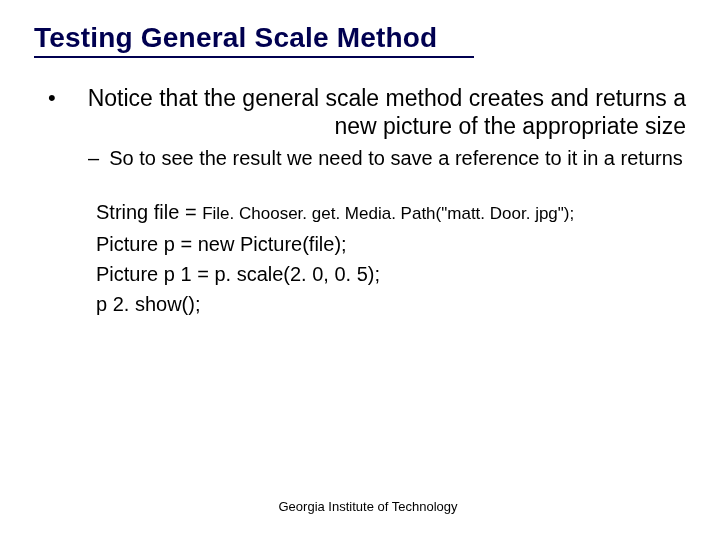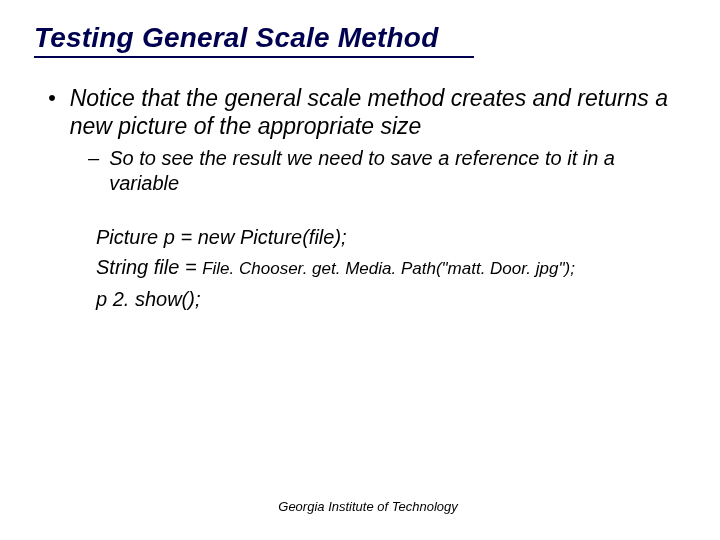--- a/index.html
+++ b/index.html
@@ -1,15 +1,15 @@
 <!DOCTYPE html>
 <html><head>
 <meta charset="utf-8">
 <style>
-  * { margin: 0; padding: 0; box-sizing: border-box; font-style: italic; }
+  * { margin: 0; padding: 0; box-sizing: border-box; }
   body {
     width: 720px;
     height: 540px;
     background: #ffffff;
     font-family: Arial, Helvetica, sans-serif;
     position: relative;
     overflow: hidden;
   }
   .slide {
     width: 100%;
@@ -42,20 +42,21 @@
     font-size: 22px;
     line-height: 28px;
     color: #000;
     margin-right: 14px;
     margin-left: 8px;
   }
   .bullet-l1 .text {
     font-size: 23px;
     line-height: 28px;
     color: #000;
+    text-align: right;
   }
   .bullet-l2 {
     display: flex;
     align-items: flex-start;
     margin-left: 48px;
     margin-bottom: 26px;
   }
   .bullet-l2 .dash {
     font-size: 20px;
     line-height: 25px;
@@ -99,28 +100,29 @@
 
   <div class="content">
 
     <div class="bullet-l1">
       <div class="dot">•</div>
       <div class="text">Notice that the general scale method creates and returns a new picture of the appropriate size</div>
     </div>
 
     <div class="bullet-l2">
       <div class="dash">–</div>
-      <div class="text">So to see the result we need to save a reference to it in a variable</div>
+      <div class="text">So to see the result we need to save a reference to it in a returns</div>
     </div>
 
     <div class="code-block">
-      <div class="code-line">Picture p = new Picture(file);</div>
       <div class="code-line">
         <span>String file = </span><span class="code-inner">File. Chooser. get. Media. Path("matt. Door. jpg");</span>
       </div>
+      <div class="code-line">Picture p = new Picture(file);</div>
+      <div class="code-line">Picture p 1 = p. scale(2. 0, 0. 5);</div>
       <div class="code-line">p 2. show();</div>
     </div>
 
   </div>
 
   <div class="footer">Georgia Institute of Technology</div>
 
 </div>
 
 </body></html>

